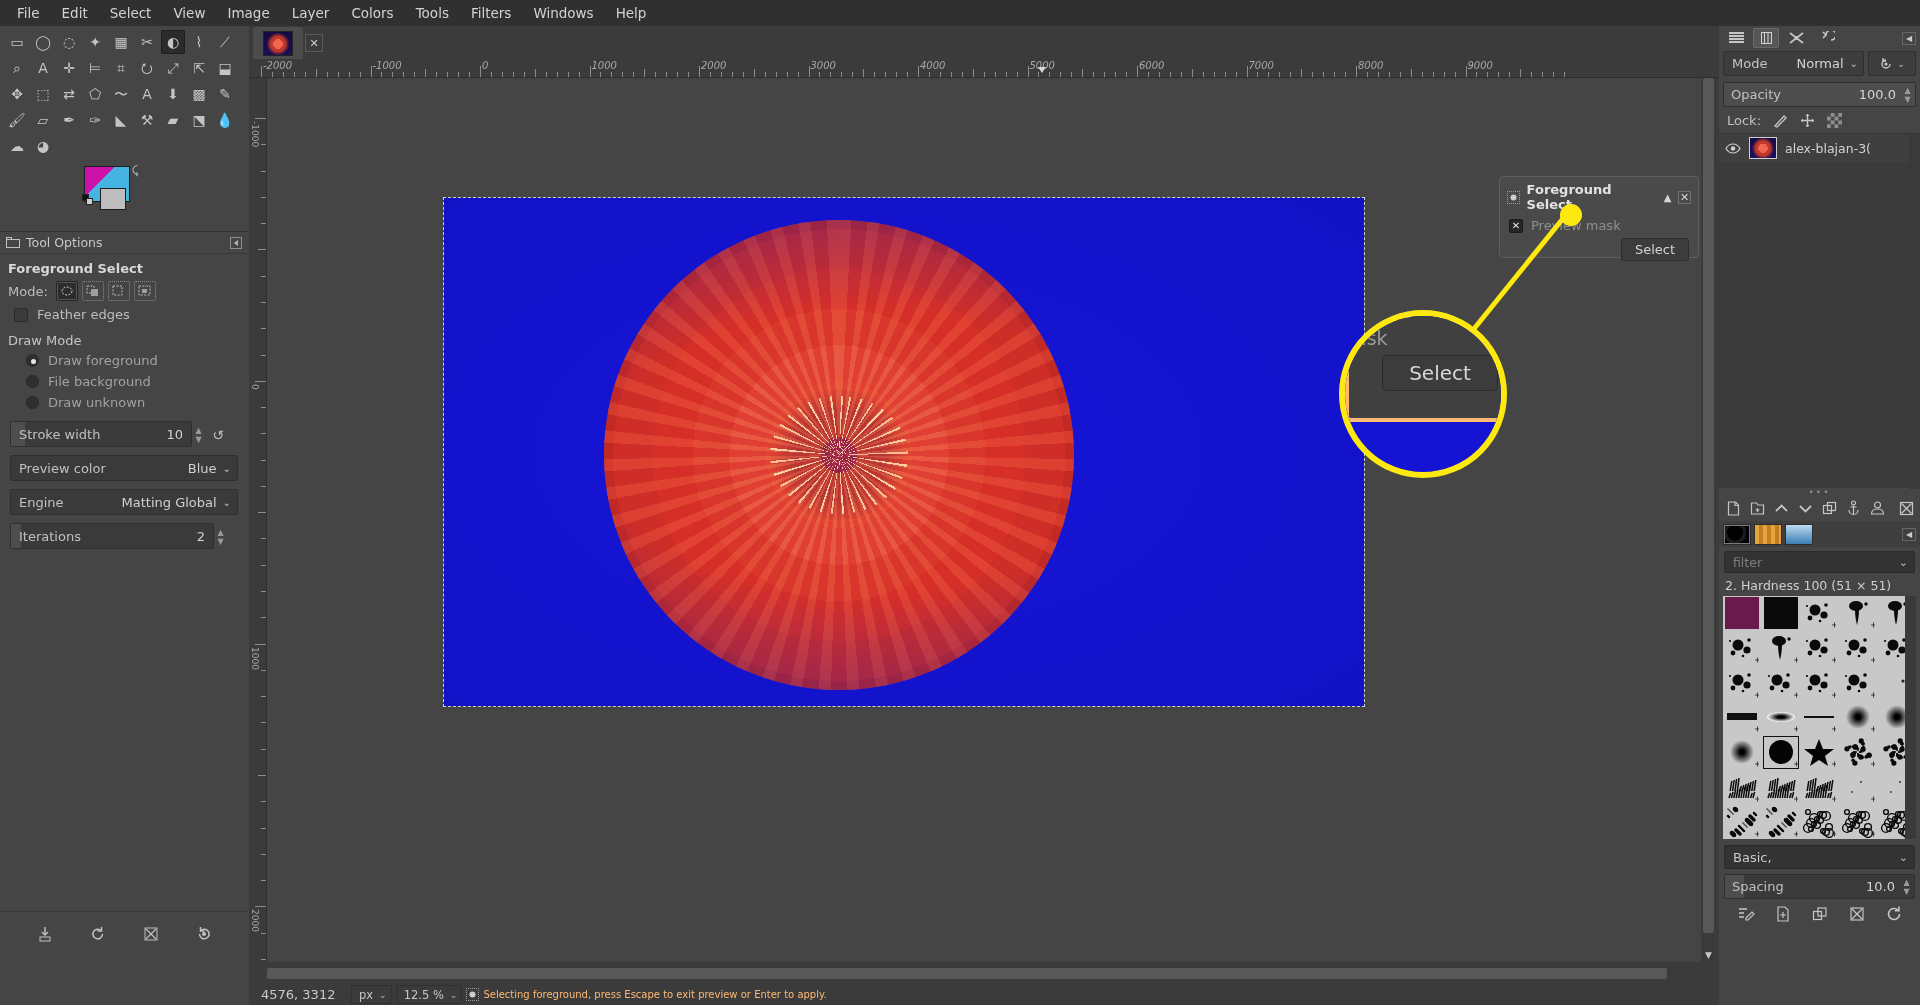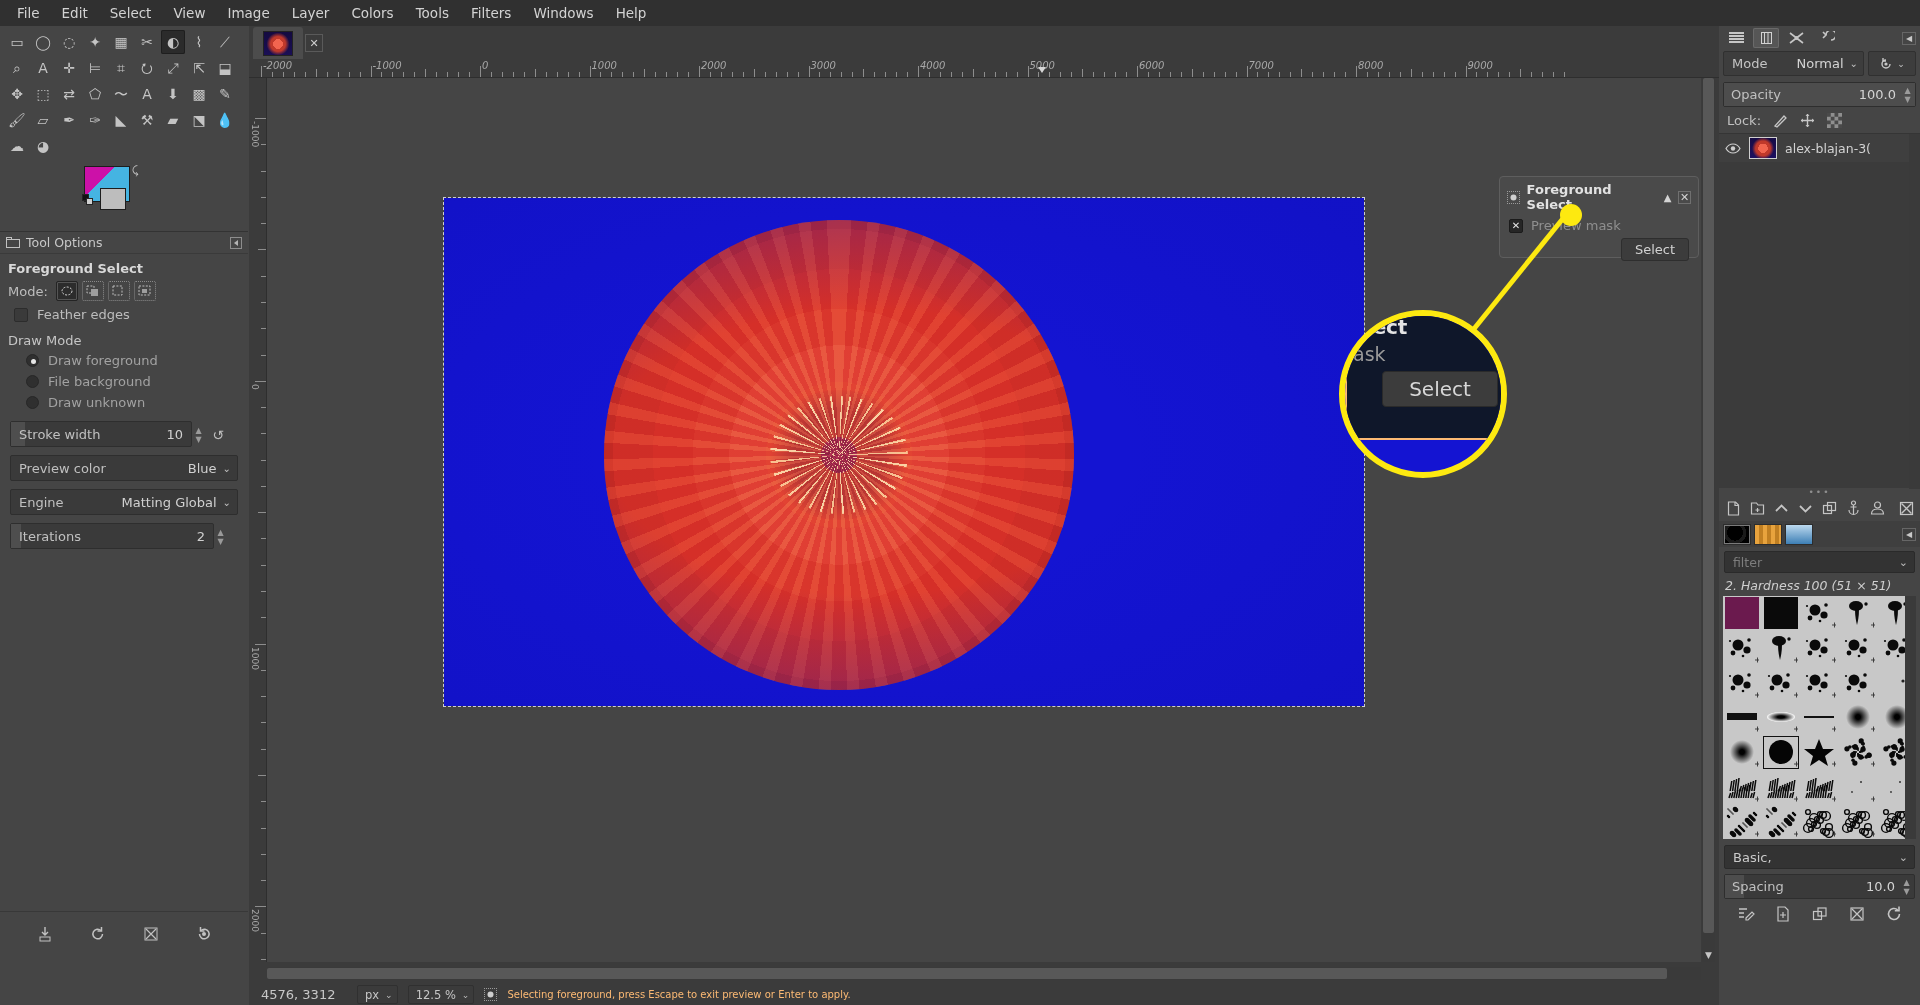--- a/index.html
+++ b/index.html
@@ -215,43 +215,43 @@
                     padding:3px 13px;font-size:13px;color:#d2d2d2}
 
   
   #callout-line { position:absolute; left:0; top:0; width:1470px;height:979px; pointer-events:none; }
   #magnifier {
     position:absolute; left:1072px; top:232px; width:168px; height:168px;
     border-radius:50%; border:6px solid #fde910; overflow:hidden; background:#1414d2;
   }
   #mag-inner { position:absolute; left:-36px; top:-32px; width:250px; height:235px; }
   #mag-dialog {
-    position:absolute; left:36px; top:24px; width:190px; height:132px;
-    background:#0f172a; border:2px solid #fdba74; border-radius:6px;
+    position:absolute; left:36px; top:6px; width:190px; height:132px;
+    background:#404040; border:4px solid #fdba74; border-radius:6px;
   }
   #mag-dialog .m-hdr{display:flex;align-items:center;gap:8px;padding:5px 8px 0 6px}
   #mag-dialog .m-title{font-size:20px;color:#e4e4e4;font-weight:bold;letter-spacing:-0.3px}
   #mag-dialog .m-collapse{margin-left:auto;color:#d8d8d8;font-size:14px}
   #mag-dialog .m-mask{padding:4px 0 0 6px;font-size:19px;color:#9a9a9a}
   #mag-dialog .m-btnrow{display:flex;justify-content:center;padding:6px 0 0 0}
   #mag-dialog .m-btn{background:#3c3c3c;border:1px solid #2a2a2a;border-radius:4px;
                      padding:5px 26px;font-size:20px;color:#d8d8d8}
   #dotmarker { position:absolute; left:1293px; top:126px; width:22px;height:22px;border-radius:50%;
                background:#fde910; }
 
   
   #hscroll { position:absolute; left:18px; top:941px; width:1434px; height:13px; background:#3a3a3a; }
   #hscroll .thumb{position:absolute;left:0;top:1px;height:11px;width:1400px;background:#585858;border-radius:2px}
   #vscroll { position:absolute; left:1453px; top:52px; width:13px; height:884px; background:#3a3a3a; }
   #vscroll .thumb{position:absolute;top:0;left:1px;width:11px;height:855px;background:#585858;border-radius:2px}
   #vscroll .arrow{position:absolute;bottom:0;left:0;width:13px;height:14px;color:#c6c6c6;font-size:9px;
                   display:flex;align-items:center;justify-content:center}
 
   #statusbar { position:absolute; left:0; top:958px; width:1470px; height:21px;
-               display:flex; align-items:center; gap:10px; padding-left:12px; }
+               display:flex; align-items:center; gap:4px; padding-left:12px; }
   #statusbar .pos { font-size:13px; color:#c8c8c8; min-width:86px; }
   .stcombo { height:19px;background:#3b3b3b;border:1px solid #303030;border-radius:2px;
              display:flex;align-items:center;gap:6px;padding:0 4px 0 7px;font-size:11.5px;color:#c6c6c6 }
   .stcombo .caret{font-size:9px;color:#bdbdbd}
   #statusbar .msgicon{width:13px;height:13px;border:1px dotted #9a9a9a;display:flex;align-items:center;justify-content:center}
   #statusbar .msg{font-size:10px;color:#fdba74}
 
   
   #rightdock { position:absolute; left:1719px; top:26px; width:201px; height:979px; background:#454545; }
   .rd-tabs { height:22px; display:flex; align-items:center; gap:4px; padding:2px 4px 0 4px; }
@@ -299,21 +299,21 @@
   .brush-tab{width:28px;height:21px;border:1px solid #2d2d2d}
   .brush-tab.sel{box-shadow:inset 0 0 0 1px #7a7a7a}
   .bt1{background:radial-gradient(circle at 42% 40%, #000 0 42%, #1a1a1a 42% 60%, #000 60%),#000}
   .bt2{background:repeating-linear-gradient(90deg,#e8a33d 0 4px,#c07f22 4px 8px)}
   .bt3{background:linear-gradient(#bcd9ef,#3d7fb5)}
   .brush-menu{margin-left:auto;width:14px;height:13px;border:1px solid #666;display:flex;align-items:center;justify-content:center;color:#c8c8c8;font-size:8px}
 
   .filter-row{margin:4px 5px;height:22px;background:#333;border:1px solid #2a2a2a;border-radius:2px;
               display:flex;align-items:center;padding:0 6px 0 8px;font-size:12.5px;color:#7d7d7d}
   .filter-row .caret{margin-left:auto;color:#bdbdbd;font-size:11px}
-  .brush-name{padding:1px 6px 3px;font-size:12.5px;font-style:italic;color:#cfcfcf}
+  .brush-name{padding:1px 6px 3px;font-size:12.5px;color:#cfcfcf}
   #brushgrid{height:243px;margin:0 4px;background:#c8c8c8;position:relative;overflow:hidden;
              display:grid;grid-template-columns:repeat(5,1fr);}
   .bcell{position:relative;border:0;display:flex;align-items:center;justify-content:center}
   .bcell.sel{outline:1px solid #111; outline-offset:-2px}
   .bcell svg{display:block}
   #brushgrid-scroll{position:absolute;right:0;top:0;width:11px;height:243px;background:#3a3a3a}
 
   .basic-row{margin:6px 5px 0;height:24px;background:#333;border:1px solid #2a2a2a;border-radius:2px;
              display:flex;align-items:center;padding:0 6px 0 8px;font-size:13px;color:#cacaca}
   .basic-row .caret{margin-left:auto;color:#bdbdbd;font-size:11px}

